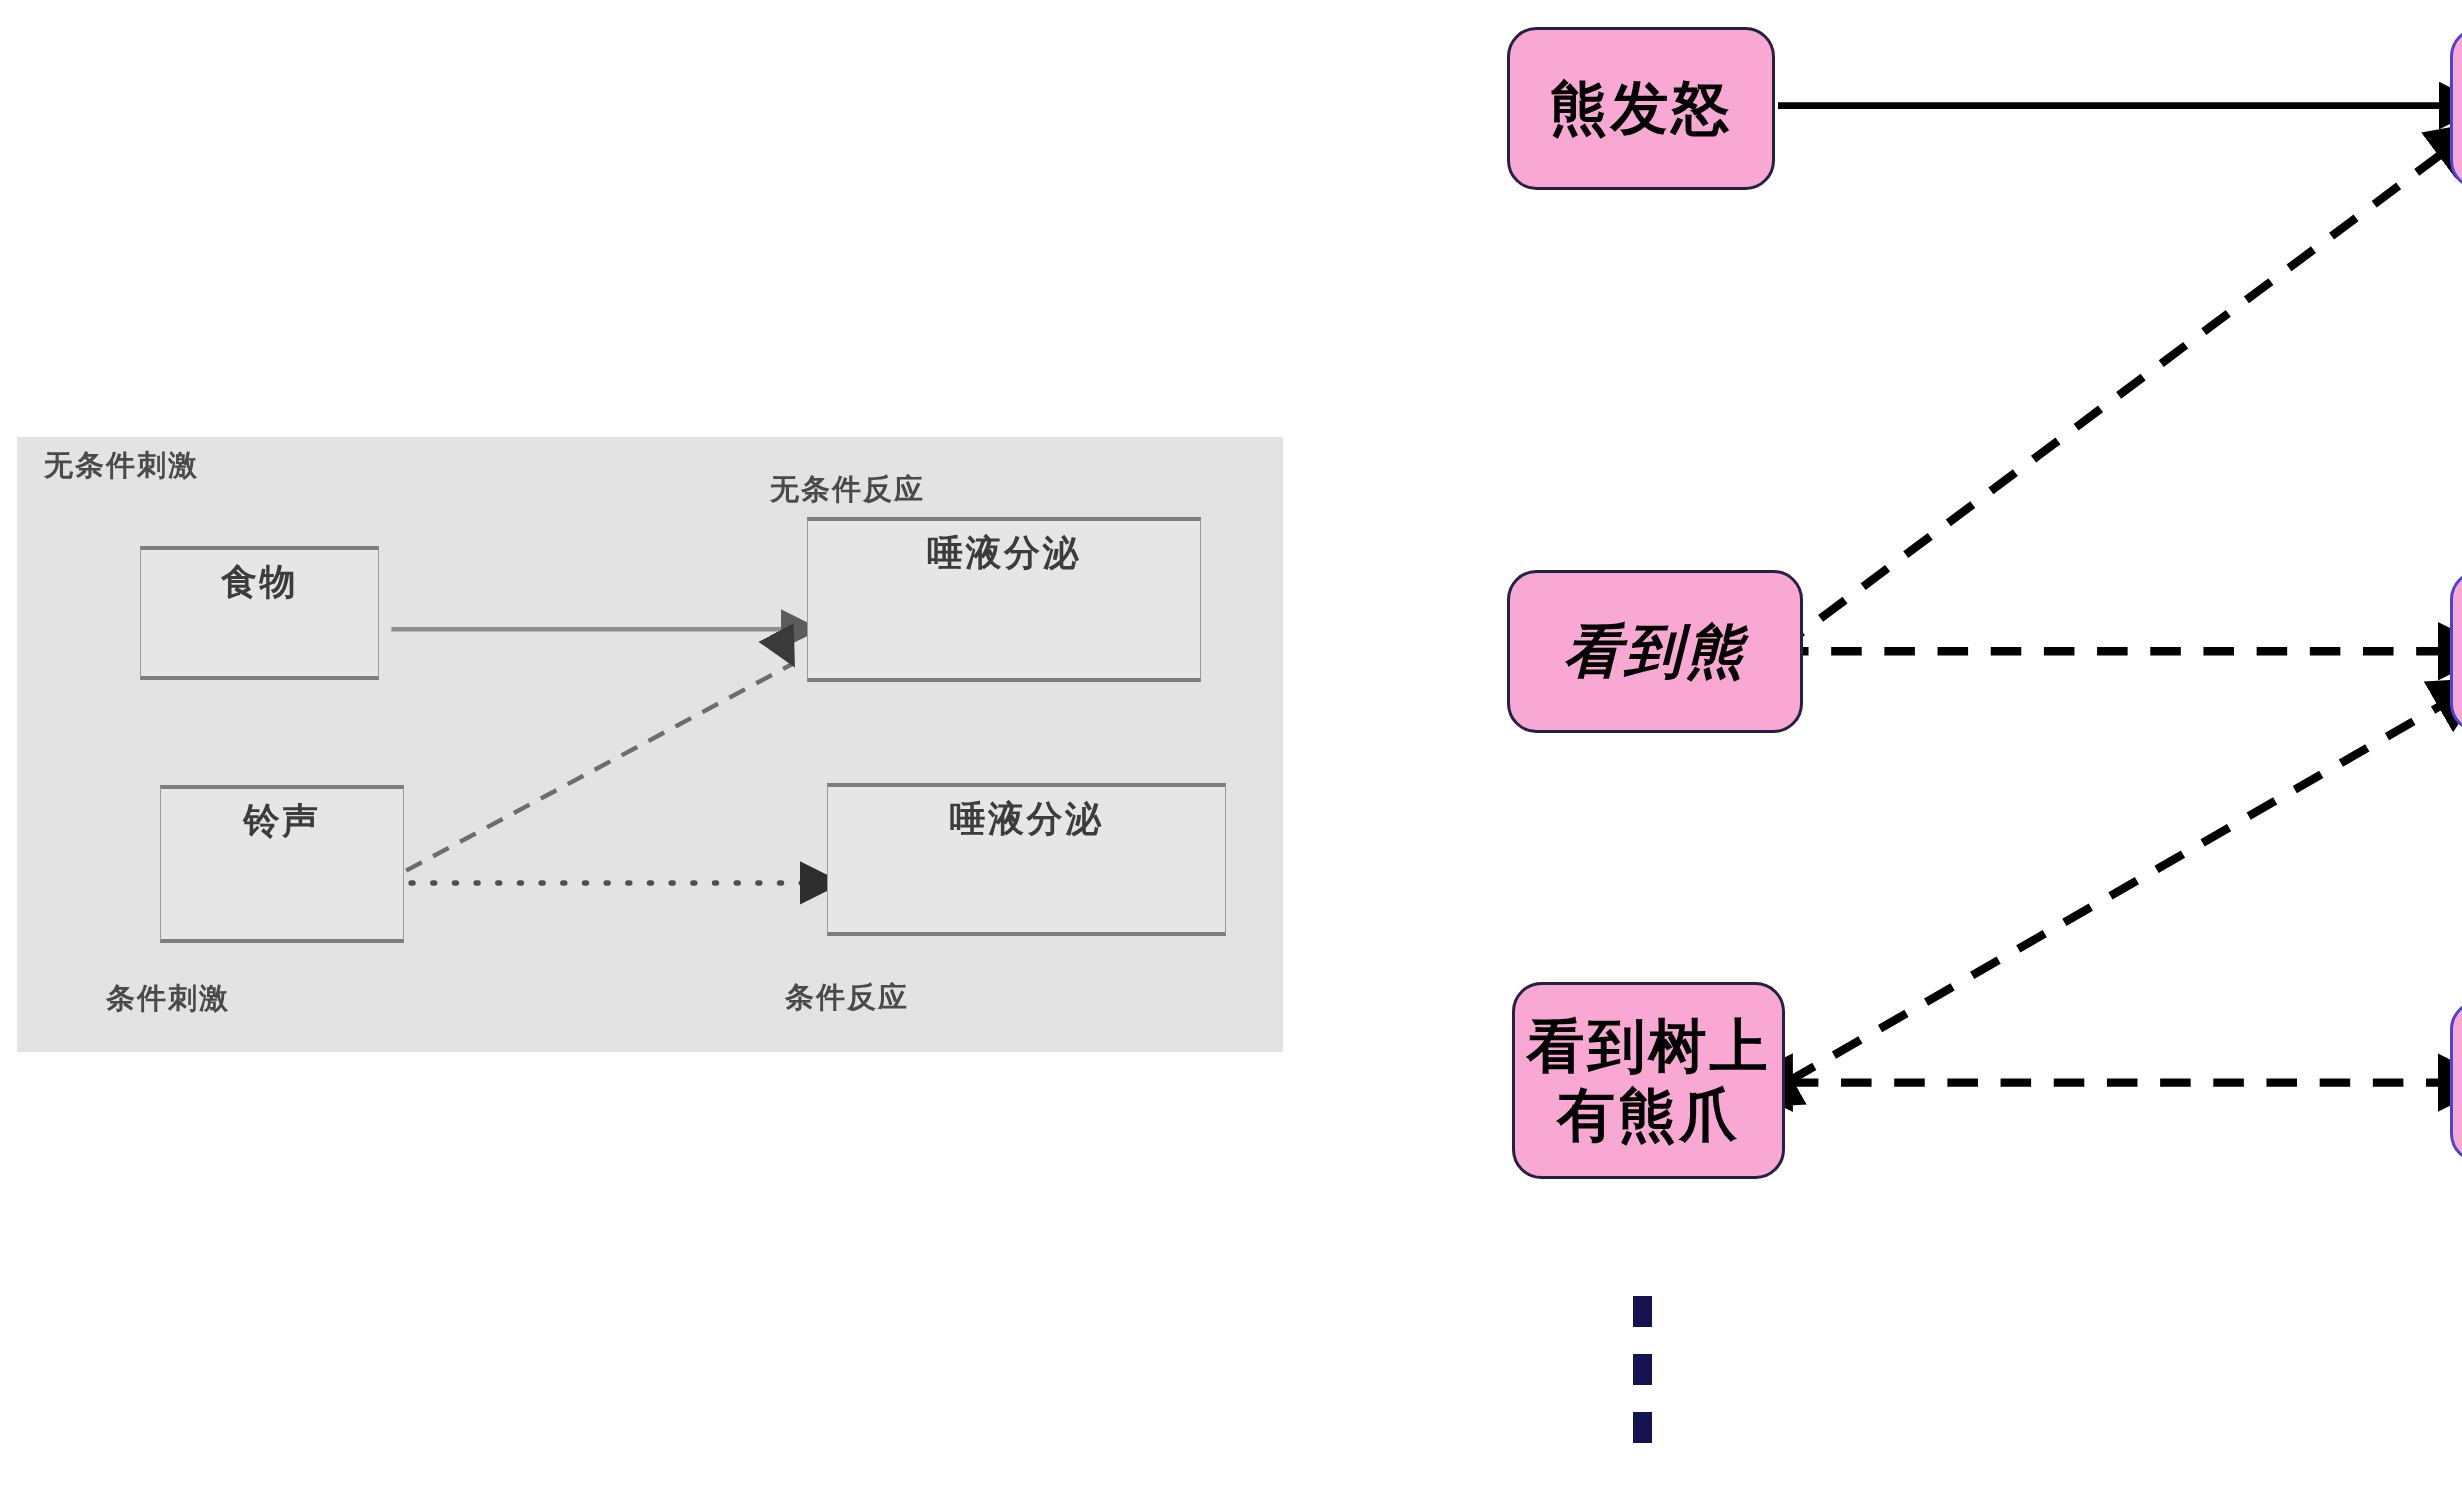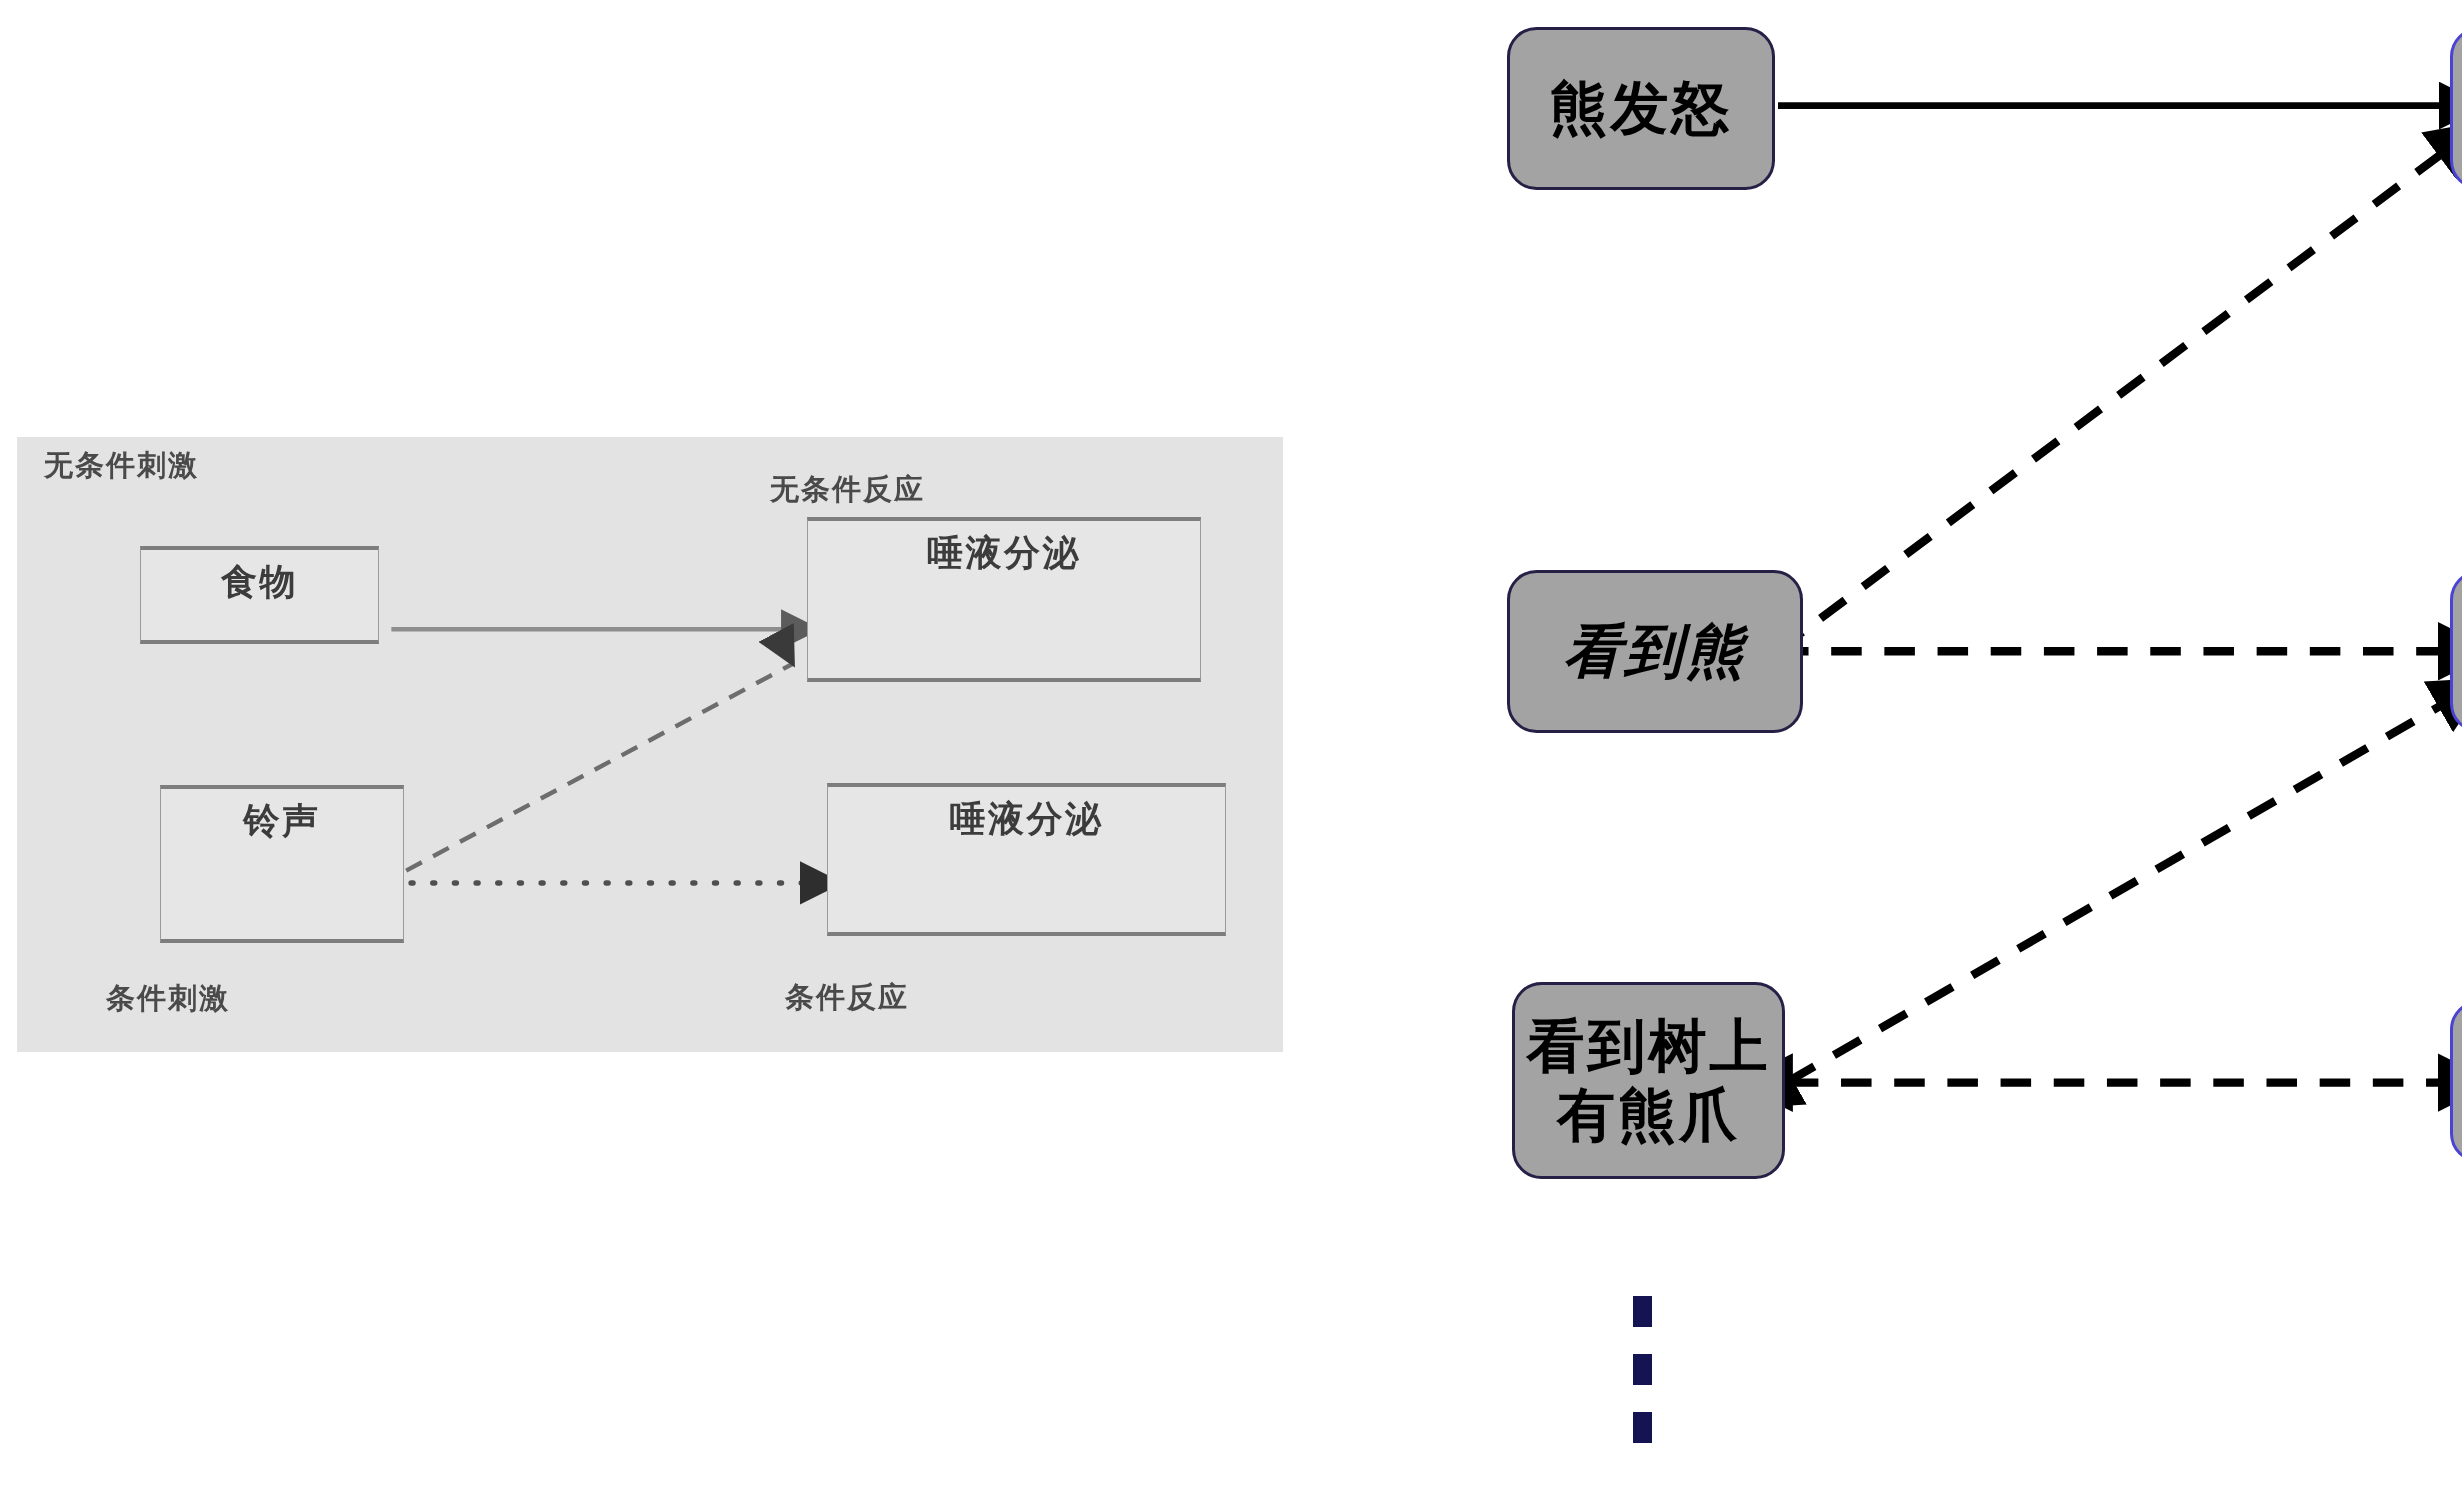--- a/index.html
+++ b/index.html
@@ -30,21 +30,21 @@
     position:absolute;left:0;right:0;top:7.9px;text-align:center;
     color:#3c3c3c;font-weight:bold;font-size:36px;letter-spacing:2.5px;
     font-family:"DejaVu Sans","Liberation Sans",sans-serif;
     white-space:nowrap;
   }
   #pv-svg{position:absolute;left:0;top:0;width:1266px;height:615px;}
 
   
   #rl-panel{position:absolute;left:1453px;top:0px;width:1853px;height:1498px;}
   .rl-box{
-    position:absolute;background:#a3a3a3;box-sizing:border-box;
+    position:absolute;background:#f9a8d4;box-sizing:border-box;
     border-radius:29.5px;display:flex;align-items:center;justify-content:center;
     text-align:center;
   }
   .rl-box.left-col{border:3.4px solid #262046;}
   .rl-box.right-col{border:3.4px solid #4a43d6;}
   .rl-box .cn{
     color:#000;font-weight:bold;font-size:58px;line-height:1.18;
     letter-spacing:3px;
     font-family:"DejaVu Sans","Liberation Sans",sans-serif;
   }
@@ -78,21 +78,21 @@
       <line x1="790" y1="880" x2="1575" y2="460" stroke="#6d6d6d" stroke-width="9" stroke-dasharray="36 26" marker-end="url(#pvArrowDown)"></line>
 
       <line x1="800" y1="905" x2="1600" y2="905" stroke="#4f4f4f" stroke-width="11" stroke-dasharray="4 40" stroke-linecap="round" marker-end="url(#pvArrowBlk)"></line>
     </svg>
 
     <div class="pv-label" style="left:27px;top:8.9px;">无条件刺激</div>
     <div class="pv-label" style="left:753px;top:4.9px;margin-top:28px;">无条件反应</div>
     <div class="pv-label" style="left:89px;top:542px;">条件刺激</div>
     <div class="pv-label" style="left:768px;top:541px;">条件反应</div>
 
-    <div class="pv-box" style="left:123px;top:109px;width:239px;height:98px;">
+    <div class="pv-box" style="left:123px;top:109px;width:239px;height:134px;">
       <span>食物</span>
     </div>
 
     <div class="pv-box" style="left:790px;top:80px;width:394px;height:165px;">
       <span>唾液分泌</span>
     </div>
 
     <div class="pv-box" style="left:143px;top:348px;width:244px;height:158px;padding-left:26px;">
       <span>铃声</span>
     </div>

